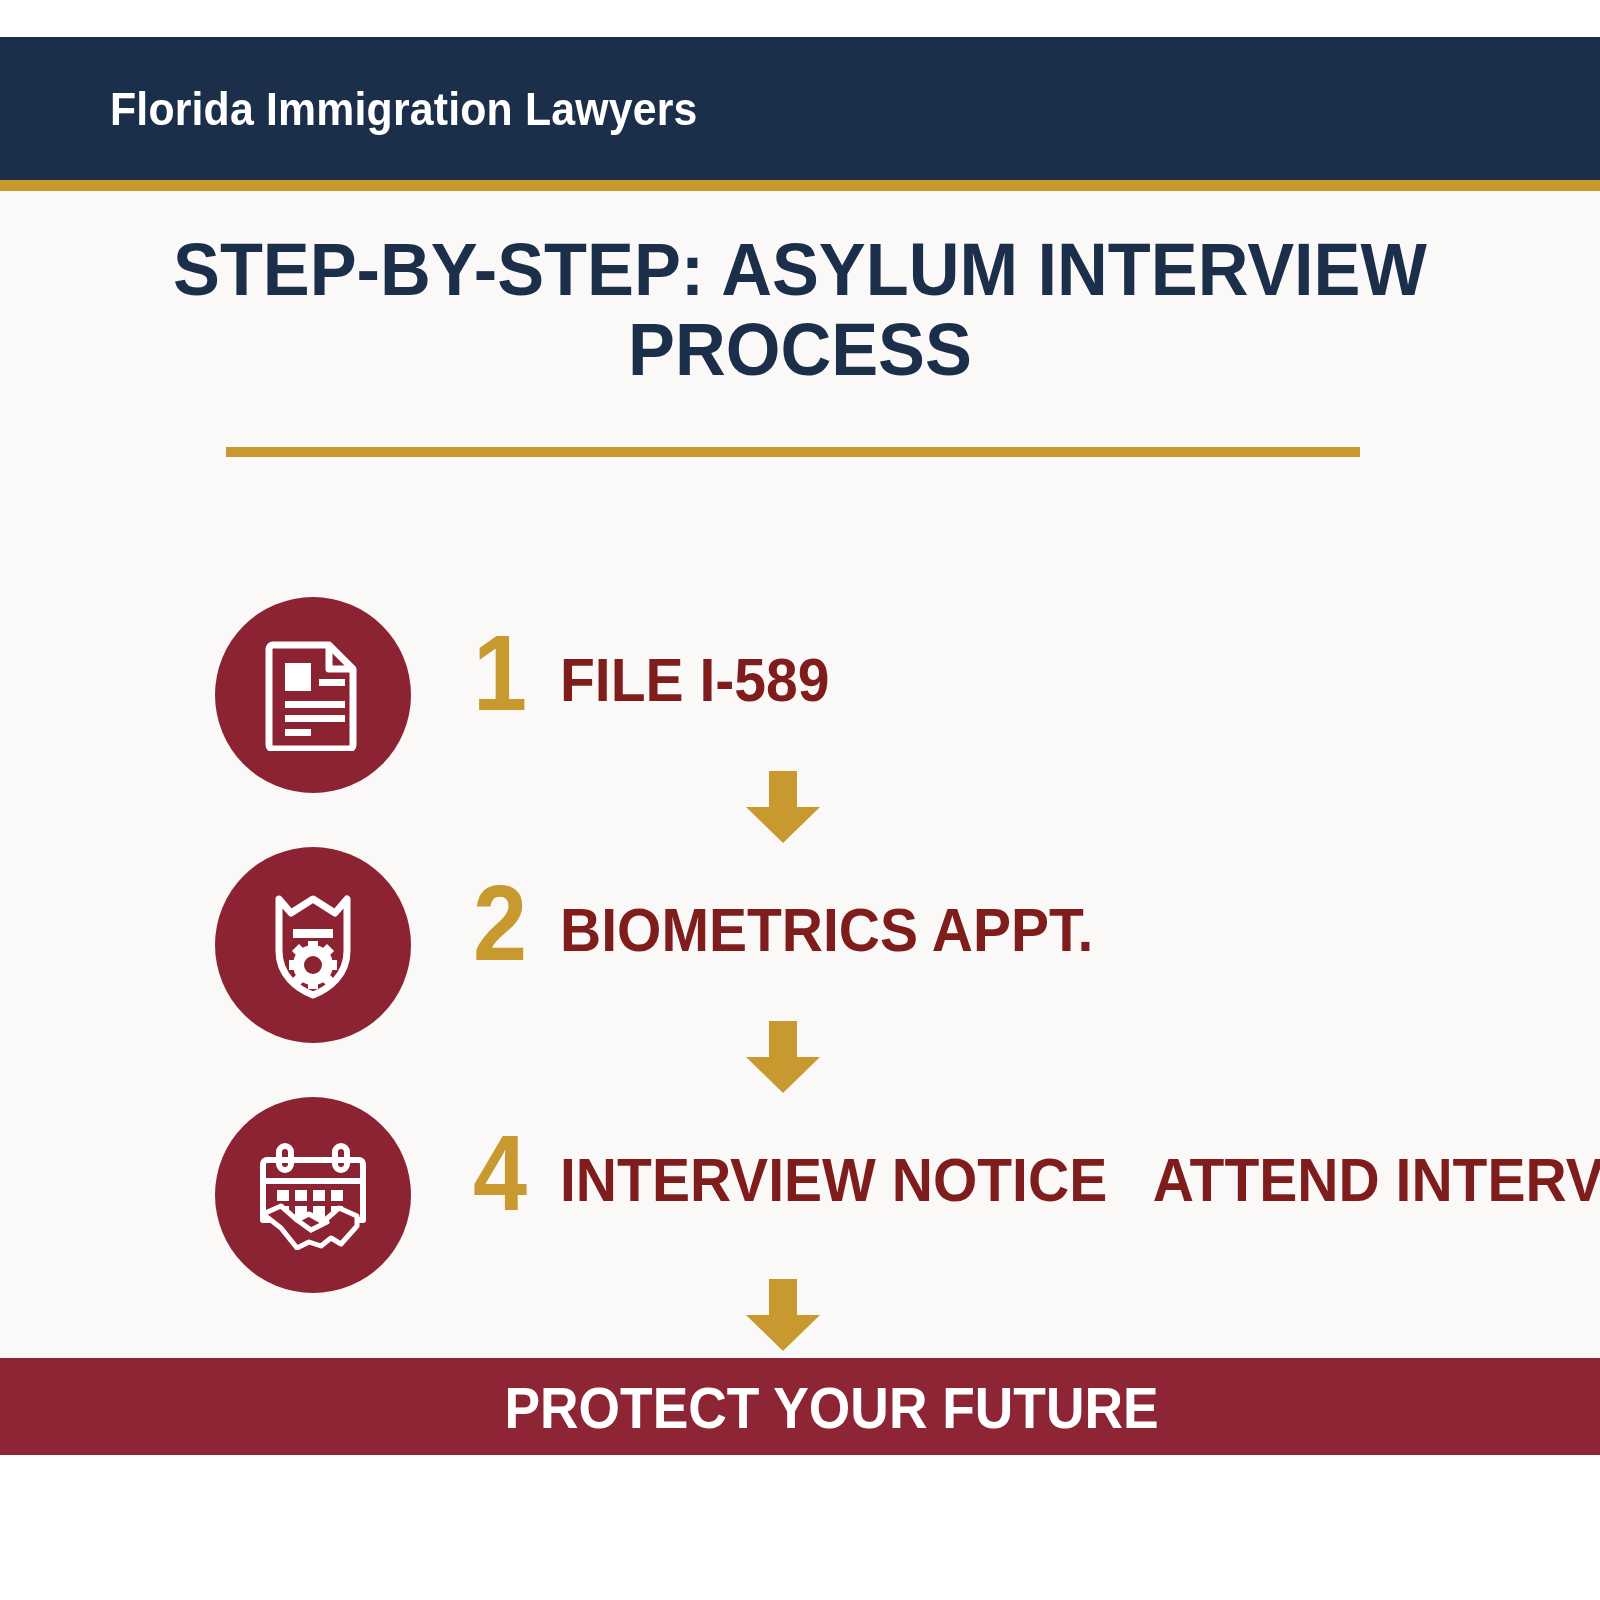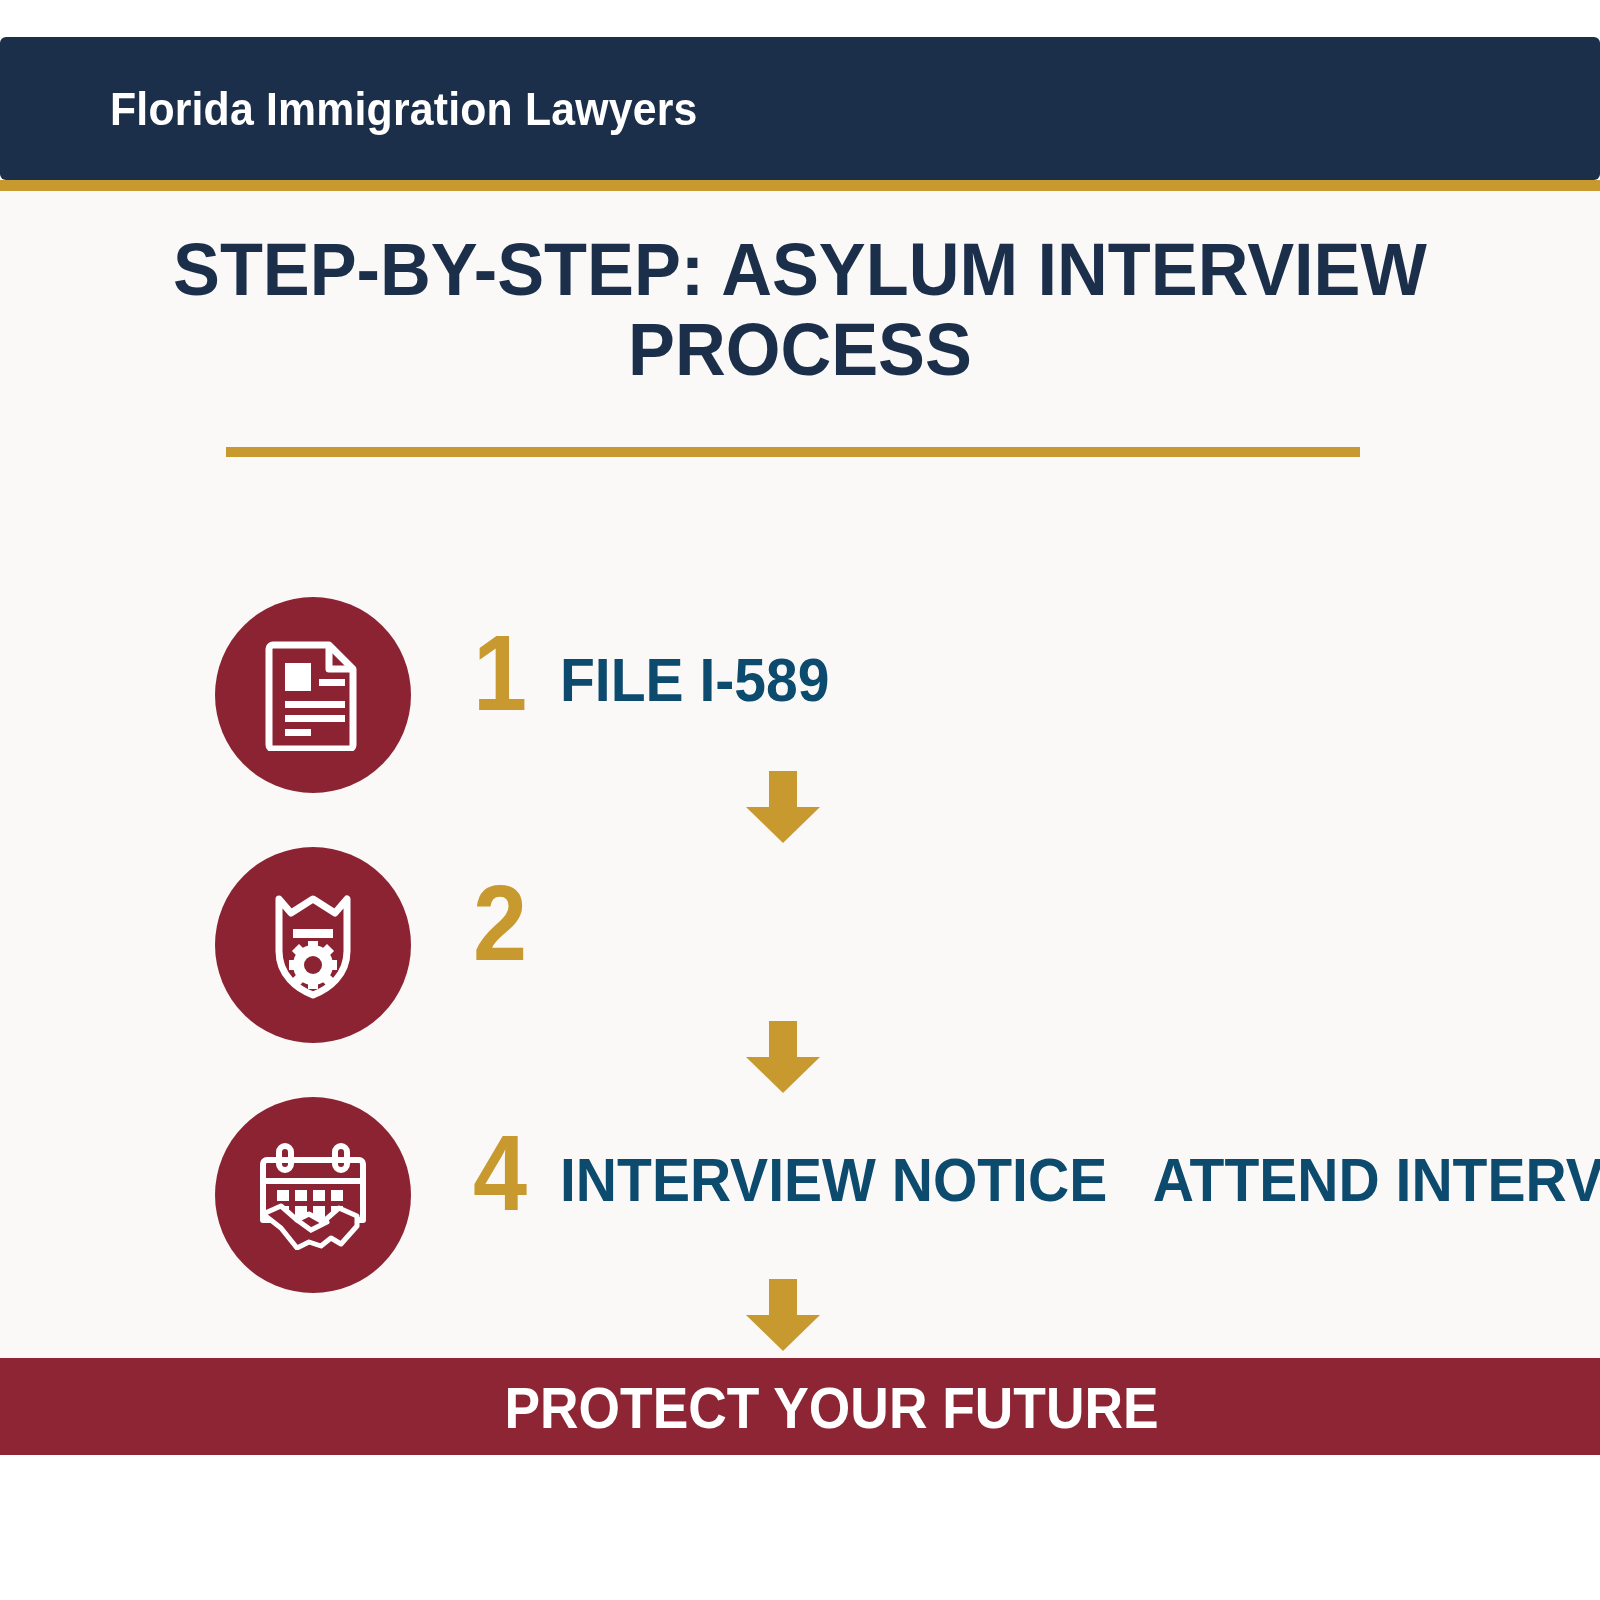--- a/index.html
+++ b/index.html
@@ -8,21 +8,20 @@
     background:#ffffff;
     font-family:"Liberation Sans", sans-serif;
     overflow:hidden;
   }
   .canvas{position:relative;width:1600px;height:1600px;background:#ffffff;}
 
   
   .header-band{
     position:absolute;left:0;top:37px;width:1600px;height:143px;
     background:#1b2e4a;
-    border-radius:6px;
   }
   .brand{
     position:absolute;left:110px;top:50%;transform:translateY(-50%);
     color:#ffffff;font-size:46px;font-weight:bold;
     font-family:"Liberation Sans Narrow","Liberation Sans",sans-serif;
     transform-origin:left center;
     letter-spacing:0.2px;
     white-space:nowrap;
   }
   .brand-inner{display:inline-block;transform:scaleX(0.93);transform-origin:left center;}
@@ -59,21 +58,21 @@
   }
   .circle svg{position:absolute;left:50%;top:50%;transform:translate(-50%,-50%);}
   .num{
     position:absolute;left:455px;top:22px;width:90px;text-align:center;
     color:#c8992f;font-weight:bold;font-size:108px;line-height:1;
     font-family:"Liberation Sans Narrow","Liberation Sans",sans-serif;
   }
   .num-inner{display:inline-block;transform:scaleX(0.9);}
   .label{
     position:absolute;left:560px;top:52px;
-    color:#0c4a6e;font-weight:bold;font-size:62px;line-height:1;
+    color:#7f1d1d;font-weight:bold;font-size:62px;line-height:1;
     font-family:"Liberation Sans Narrow","Liberation Sans",sans-serif;
     white-space:pre;
   }
   .label-inner{display:inline-block;transform:scaleX(0.92);transform-origin:left center;}
 
   
   .arrow{position:absolute;width:74px;height:72px;}
   .arrow .shaft{
     position:absolute;left:23px;top:0;width:28px;height:40px;background:#c8992f;
   }
@@ -163,20 +162,21 @@
             <rect x="31" y="57" width="10" height="10" transform="rotate(-45 36 62)"></rect>
             <rect x="59" y="57" width="10" height="10" transform="rotate(45 64 62)"></rect>
             <rect x="31" y="85" width="10" height="10" transform="rotate(45 36 90)"></rect>
             <rect x="59" y="85" width="10" height="10" transform="rotate(-45 64 90)"></rect>
           </g>
           <circle cx="50" cy="76" r="9" fill="#8c2333"></circle>
         </svg>
         </span>
       </div>
       <div class="num"><span class="num-inner">2</span></div>
+      <div class="label"><span class="label-inner">BIOMETRICS APPT.</span></div>
     </div>
 
     <div class="arrow" style="left:746px;top:830px;">
       <div class="shaft"></div>
       <div class="head"></div>
     </div>
 
     <div class="step" style="top:906px;">
       <div class="circle">
         <span>

